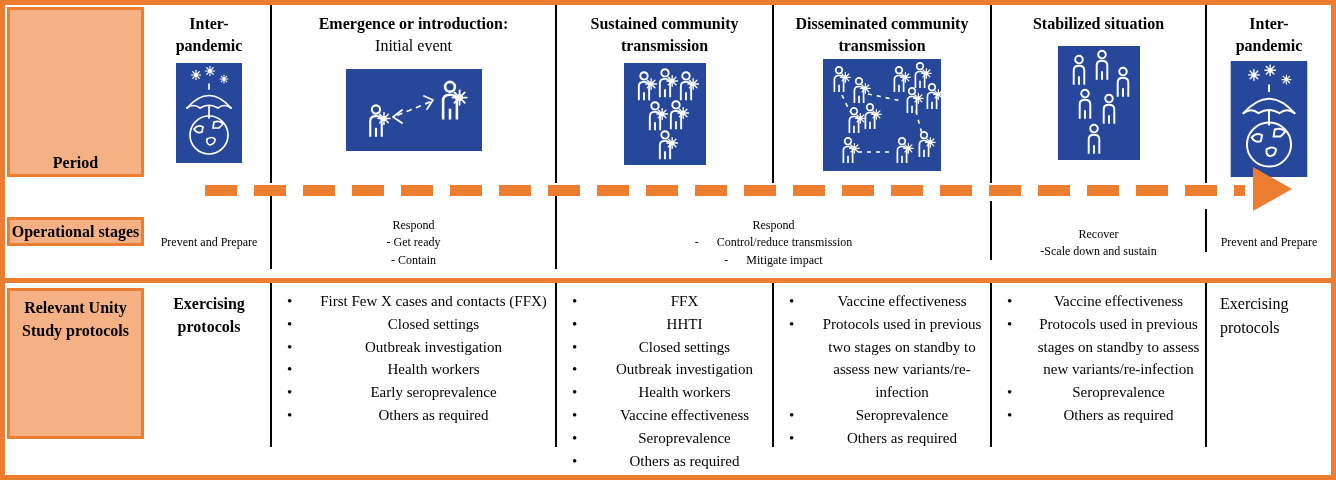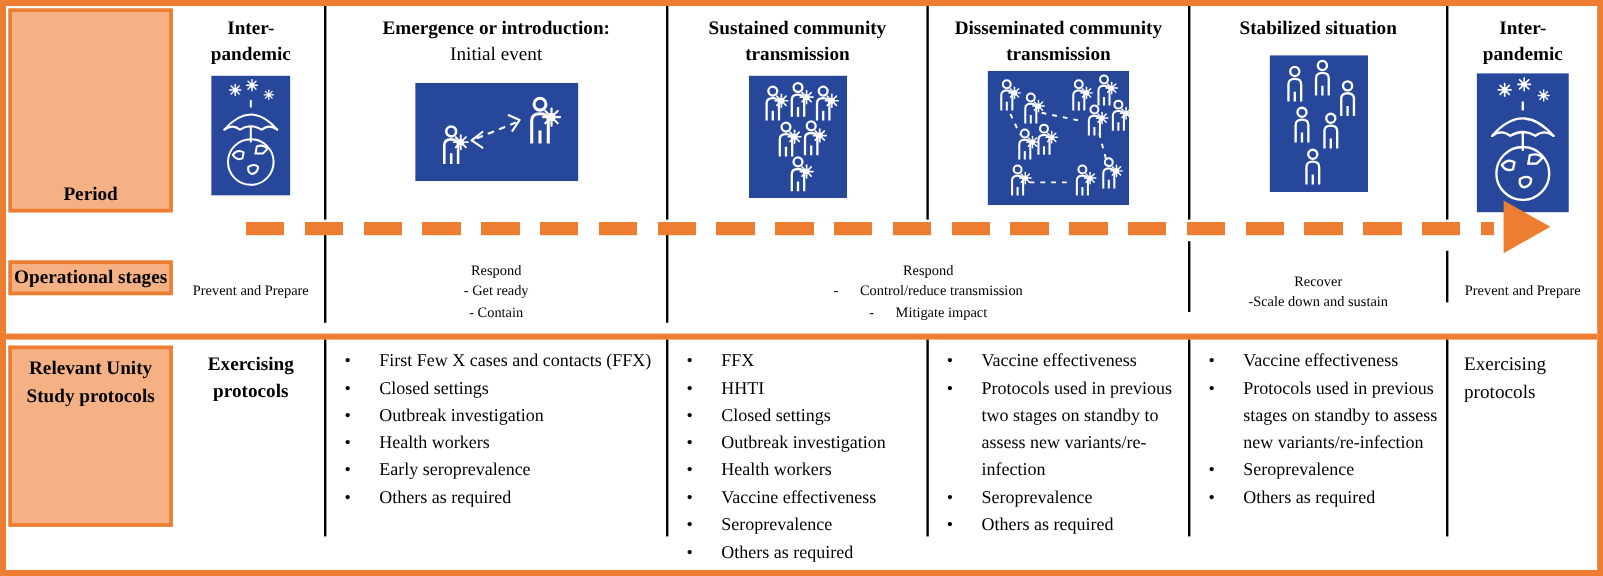--- a/index.html
+++ b/index.html
@@ -47,21 +47,21 @@
   .icon-di{width:118px;height:112px;margin-top:3px;}
   .icon-st{width:82px;height:114px;margin-top:11px;}
   .icon-ip2{width:92px;height:116px;margin-top:5px;}
 
   .scell{text-align:center;padding-top:25px;}
   .stage-name{font-weight:normal;font-size:12px;line-height:1.42;}
   .stage-detail{font-size:12px;line-height:1.42;}
 
   .lcell{padding-top:0;}
   .plist{list-style:none;margin:0;padding:7px 4px 0 0;}
-  .plist li{position:relative;padding-left:44px;font-size:15px;line-height:22.8px;text-align:left;}
+  .plist li{position:relative;padding-left:44px;font-size:15px;line-height:22.8px;text-align:center;}
   .plist li::before{content:"\2022";position:absolute;left:15px;top:0;}
   .exer-start{font-weight:bold;text-align:center;font-size:16px;line-height:1.45;padding-top:9px;}
   .exer-end{font-size:16px;line-height:1.5;padding:9px 6px 0 13px;text-align:left;}
 
   
   .dash-line{
     position:absolute;left:200px;top:180px;width:1040px;height:11px;z-index:6;
     background:repeating-linear-gradient(to right,#ED7D31 0 32px,transparent 32px 49px);
   }
   .arrow-head{

